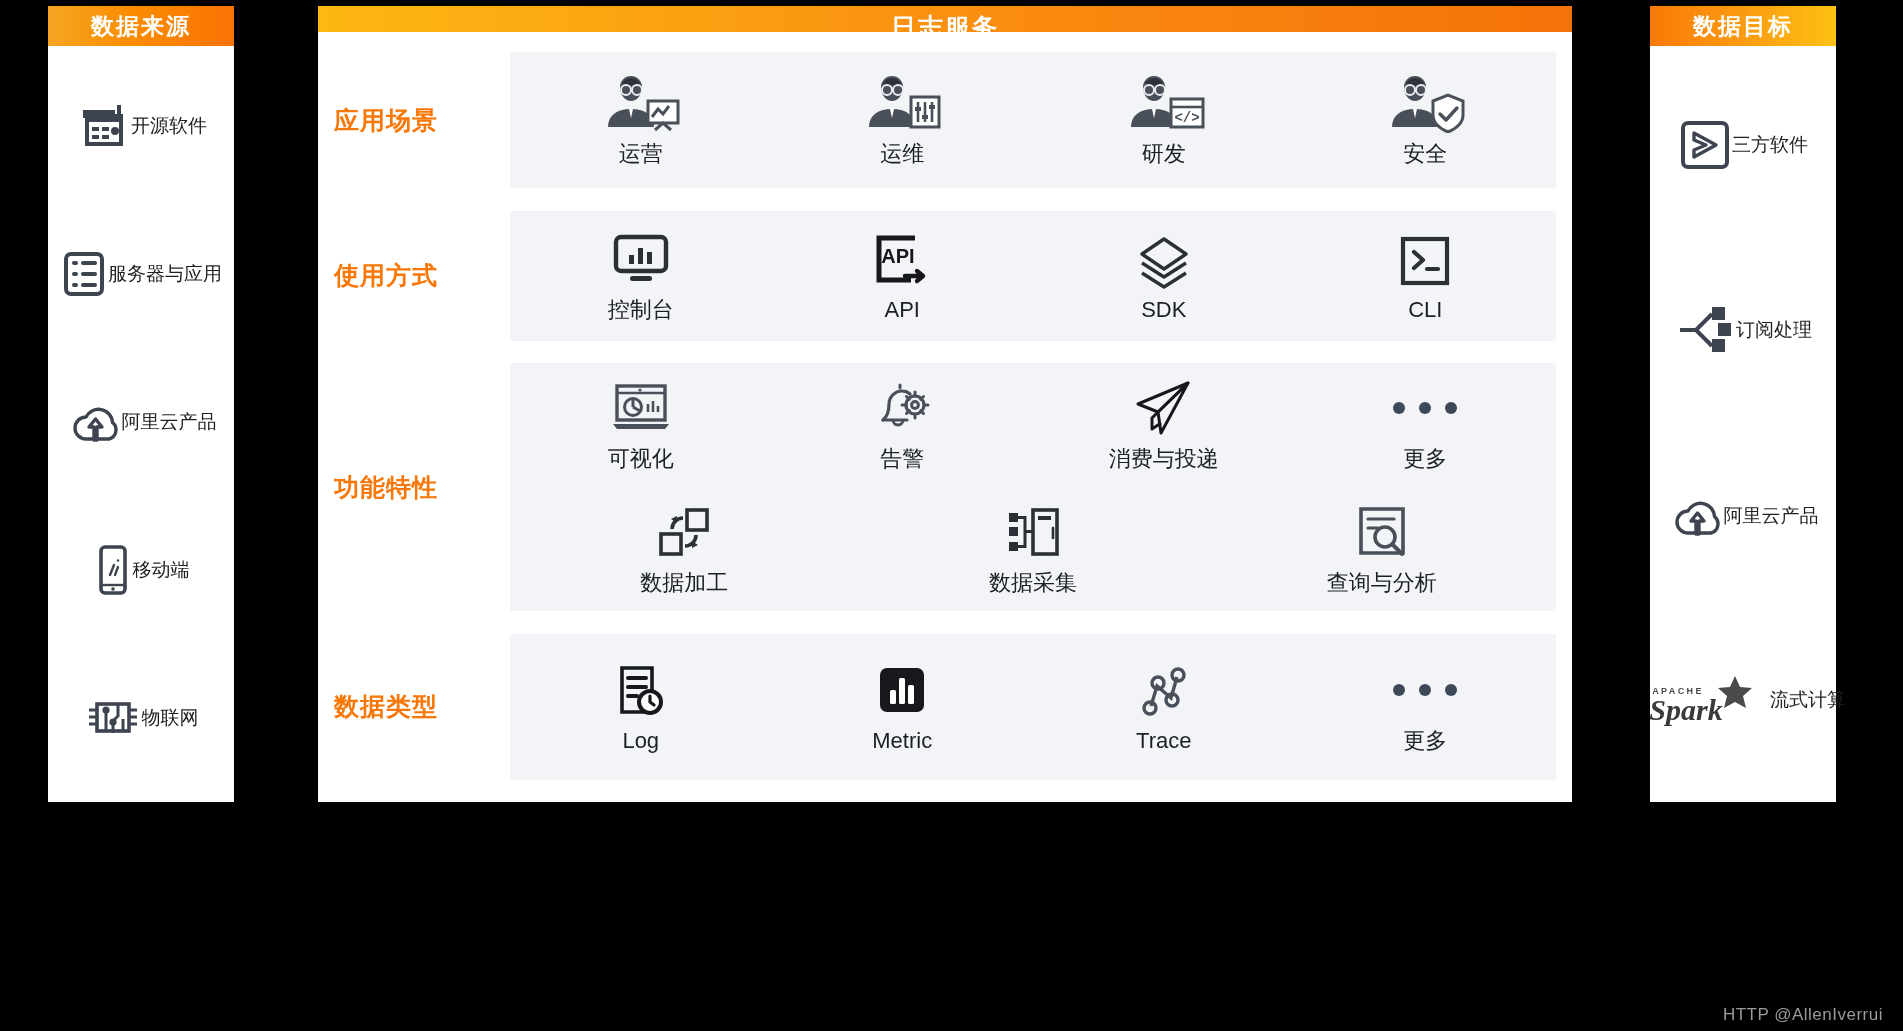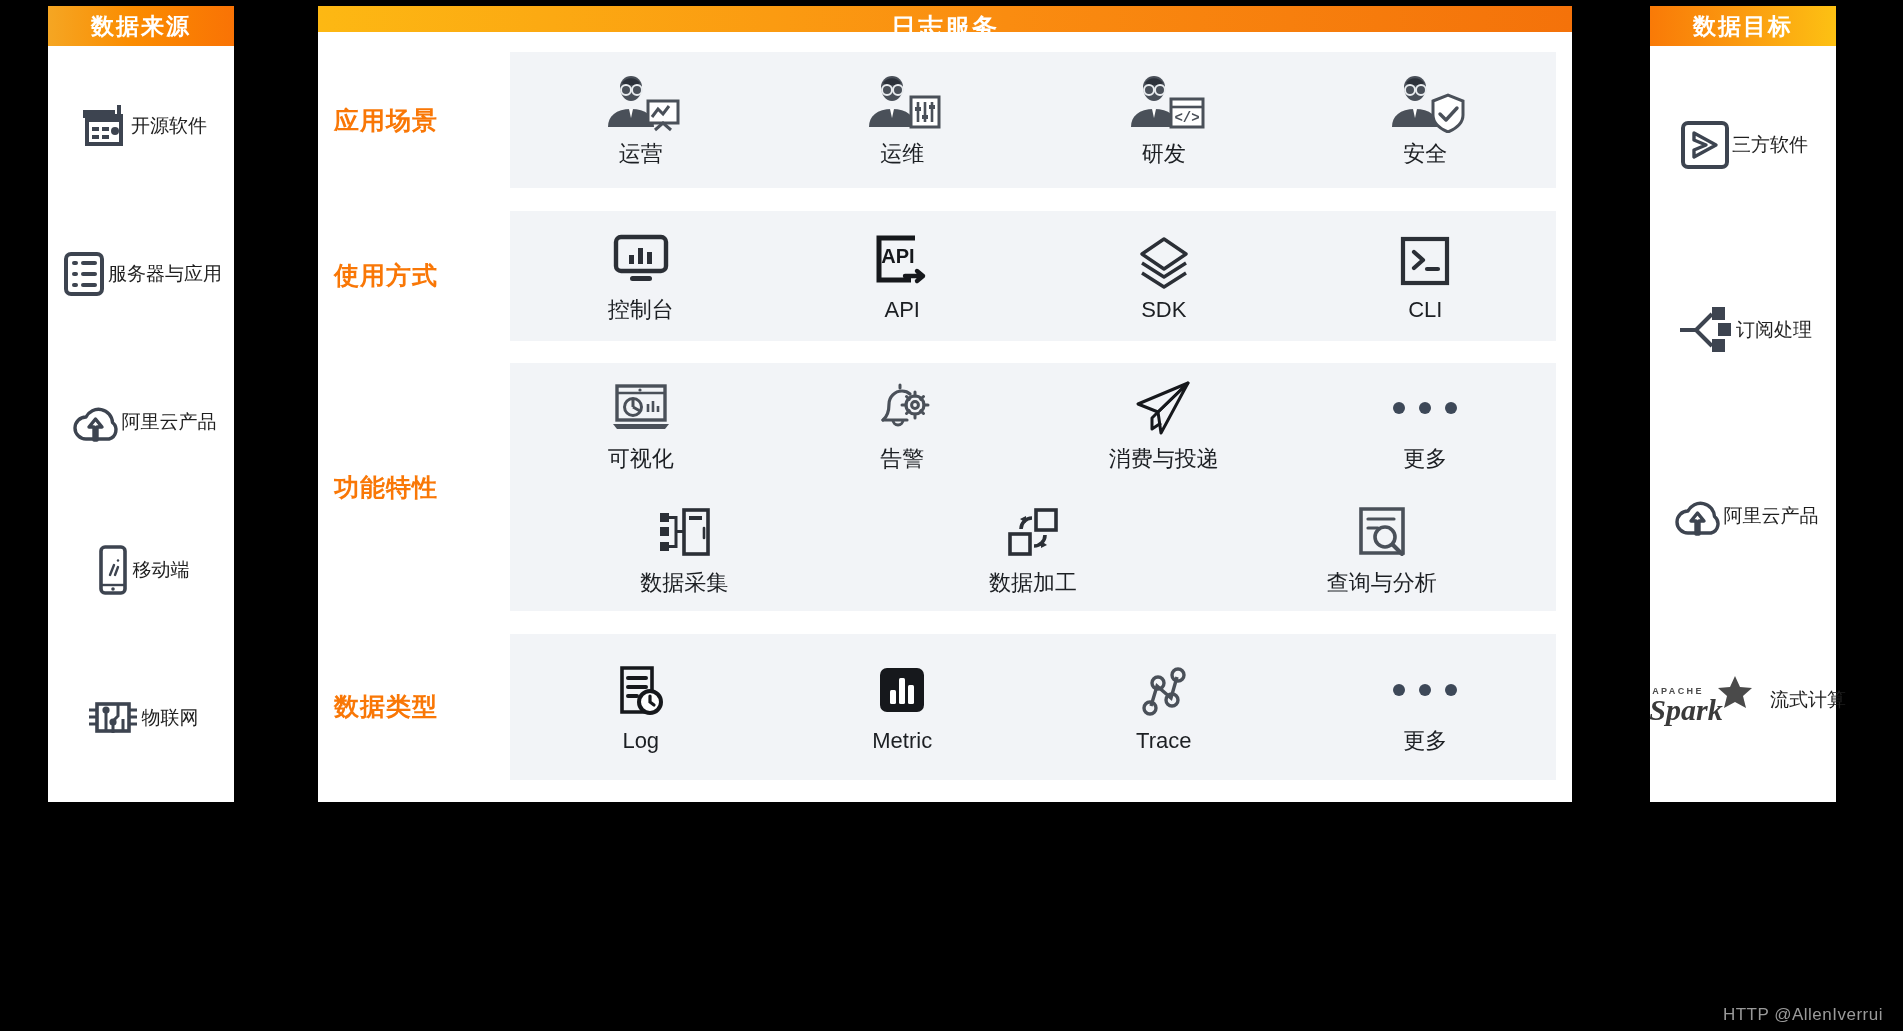--- a/index.html
+++ b/index.html
@@ -443,53 +443,53 @@
                     <span></span>
                   </span>
               </span>
               <span class="lbl">更多</span>
             </div>
           </div>
 
           <div class="card-row">
             <div class="cell">
               <span class="ico">
+                <svg width="62" height="56" viewBox="0 0 62 56">
+                  <rect x="34" y="6" width="20" height="20" fill="none" stroke="#2b2f36" stroke-width="3.6"></rect>
+                  <rect x="8" y="30" width="20" height="20" fill="none" stroke="#2b2f36" stroke-width="3.6"></rect>
+                  <path d="M30 14a11 11 0 0 0-11 11" fill="none" stroke="#2b2f36" stroke-width="3.6"></path>
+                  <path d="M24 12l-6 3 6 4z" fill="#2b2f36"></path>
+                  <path d="M32 42a11 11 0 0 0 11-11" fill="none" stroke="#2b2f36" stroke-width="3.6"></path>
+                  <path d="M39 44l6-3-6-4z" fill="#2b2f36"></path>
+                </svg>
+              </span>
+              <span class="lbl">数据加工</span>
+            </div>
+
+            <div class="cell">
+              <span class="ico">
                 <svg width="60" height="56" viewBox="0 0 60 56">
                   <rect x="30" y="6" width="24" height="44" fill="none" stroke="#2b2f36" stroke-width="3.6"></rect>
                   <rect x="35" y="12" width="13" height="4" fill="#2b2f36"></rect>
                   <path d="M50 24v10" stroke="#2b2f36" stroke-width="2.6" stroke-linecap="round"></path>
                   <g fill="#2b2f36">
                     <rect x="6" y="9" width="9" height="9"></rect>
                       <rect x="6" y="23" width="9" height="9"></rect>
                       <rect x="6" y="38" width="9" height="9"></rect>
                   </g>
                   <g fill="none" stroke="#2b2f36" stroke-width="3">
                     <path d="M15 13.5h7v29h-7M22 27.5h8"></path>
                   </g>
                 </svg>
               </span>
               <span class="lbl">数据采集</span>
             </div>
 
             <div class="cell">
               <span class="ico">
-                <svg width="62" height="56" viewBox="0 0 62 56">
-                  <rect x="34" y="6" width="20" height="20" fill="none" stroke="#2b2f36" stroke-width="3.6"></rect>
-                  <rect x="8" y="30" width="20" height="20" fill="none" stroke="#2b2f36" stroke-width="3.6"></rect>
-                  <path d="M30 14a11 11 0 0 0-11 11" fill="none" stroke="#2b2f36" stroke-width="3.6"></path>
-                  <path d="M24 12l-6 3 6 4z" fill="#2b2f36"></path>
-                  <path d="M32 42a11 11 0 0 0 11-11" fill="none" stroke="#2b2f36" stroke-width="3.6"></path>
-                  <path d="M39 44l6-3-6-4z" fill="#2b2f36"></path>
-                </svg>
-              </span>
-              <span class="lbl">数据加工</span>
-            </div>
-
-            <div class="cell">
-              <span class="ico">
                 <svg width="58" height="56" viewBox="0 0 58 56">
                   <path d="M8 5h42v44H8z" fill="none" stroke="#4a5059" stroke-width="3.6"></path>
                   <g stroke="#4a5059" stroke-width="3.2" stroke-linecap="round">
                     <path d="M15 15h26M15 24h10"></path>
                   </g>
                   <circle cx="32" cy="33" r="10" fill="none" stroke="#4a5059" stroke-width="3.6"></circle>
                   <path d="M40 41l9 9" stroke="#4a5059" stroke-width="4" stroke-linecap="round"></path>
                 </svg>
               </span>
               <span class="lbl">查询与分析</span>

